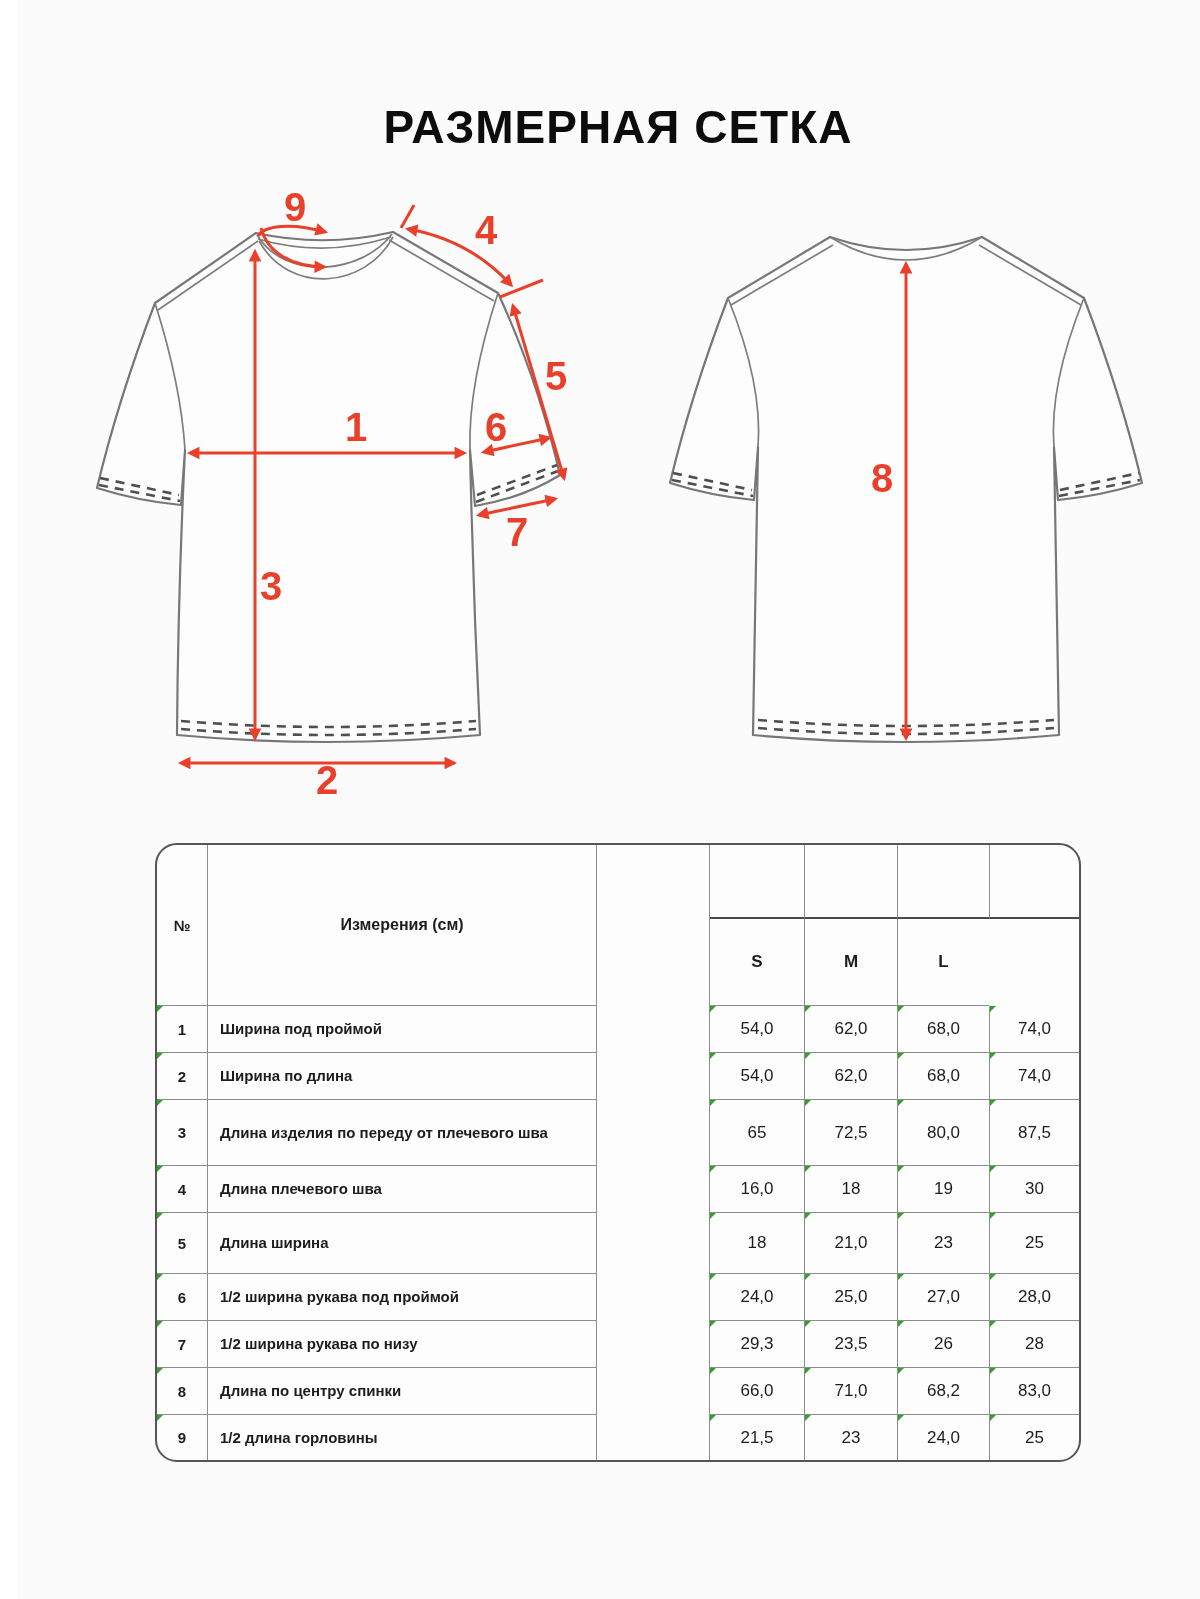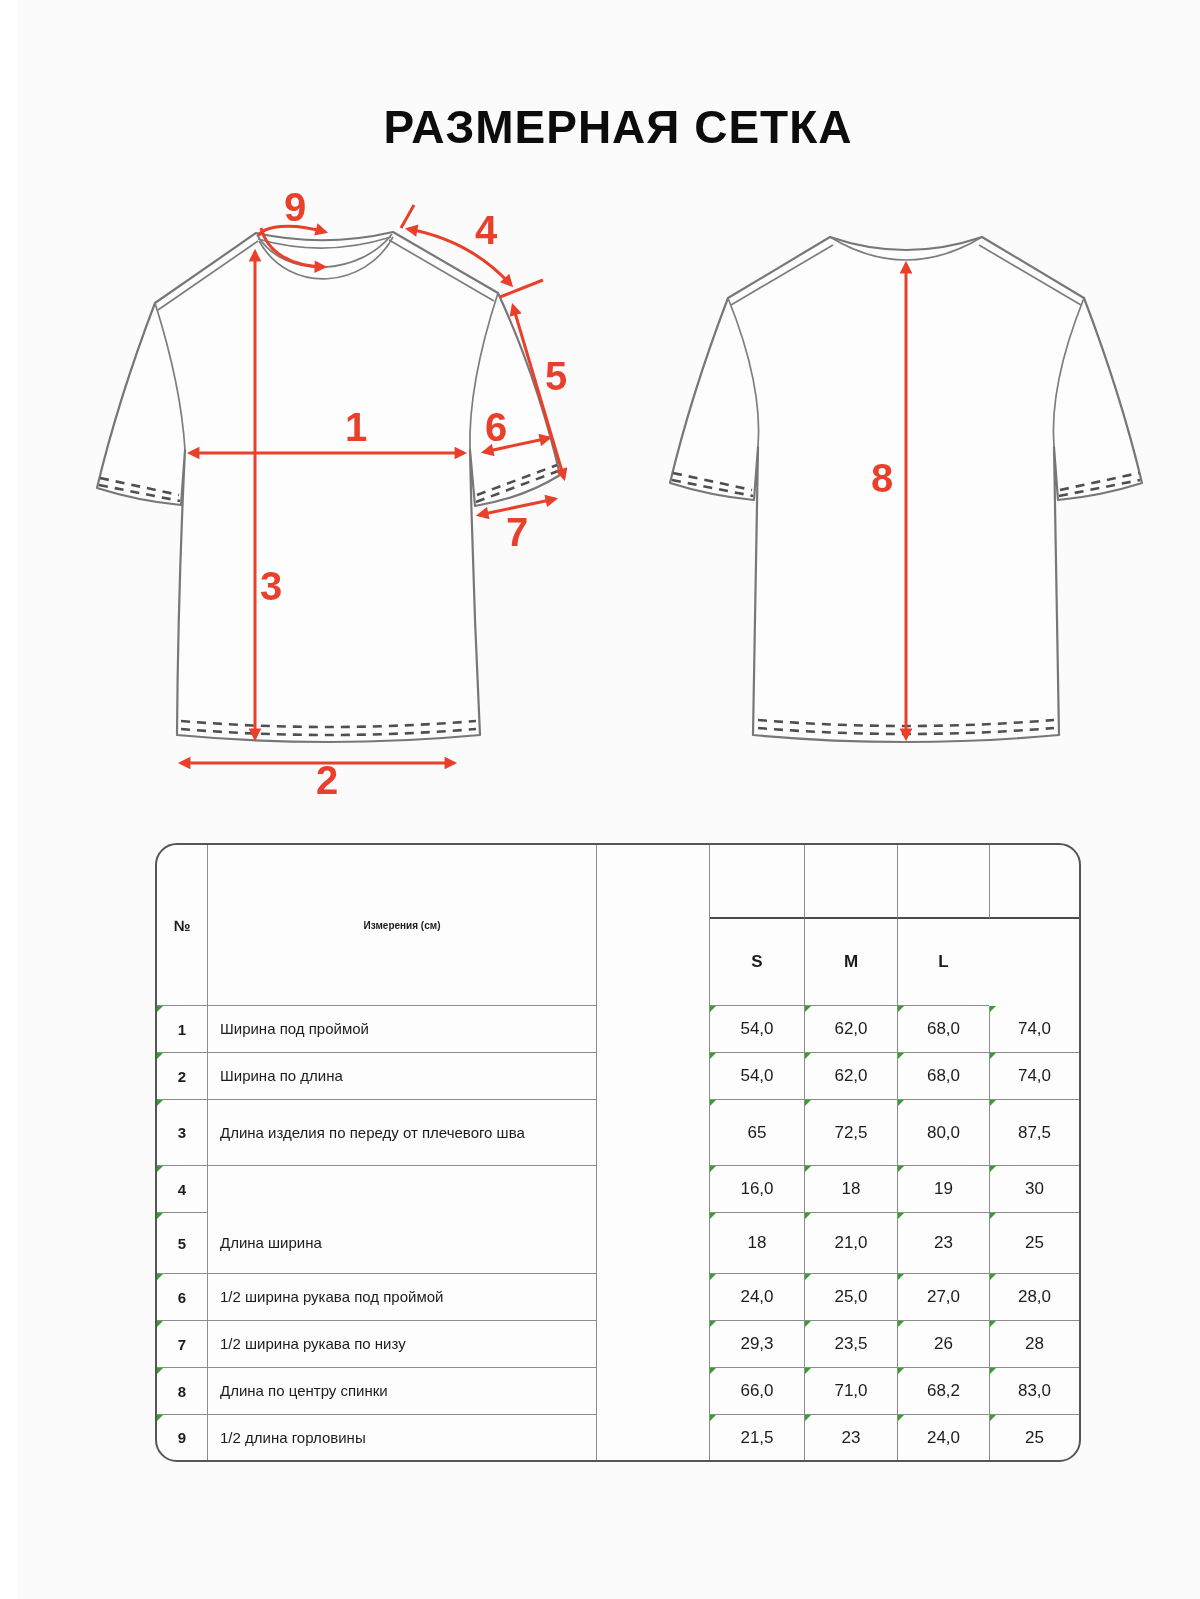--- a/index.html
+++ b/index.html
@@ -21,24 +21,24 @@
       grid-template-columns:51px 388px 114px 94px 93px 92px 90px;
       grid-template-rows:74px 87px 47px 47px 66px 47px 61px 47px 47px 47px 45px;}
   .tg>div{position:relative;display:flex;align-items:center;justify-content:center;
           box-sizing:border-box;color:#1c1c1c;}
   .bb{border-bottom:1px solid #8c8c8c;}
   .bbd{border-bottom:2px solid #4a4a4a;}
   .br{border-right:1px solid #8c8c8c;}
   .bl{border-left:1px solid #8c8c8c;}
   .numcell{font-weight:bold;font-size:15px;}
   .labcell{justify-content:flex-start !important;padding:0 10px 0 12px;
-           font-weight:normal;font-size:15px;line-height:1.18;text-align:right;}
+           font-weight:bold;font-size:15px;line-height:1.18;text-align:right;}
   .valcell{font-size:17px;}
   .hnum{font-weight:bold;font-size:15px;}
-  .hlab{font-weight:bold;font-size:10px;}
+  .hlab{font-weight:bold;font-size:16px;}
   .sz{font-weight:bold;font-size:17px;}
   .gm::before{content:"";position:absolute;left:0;top:0;width:0;height:0;
               border-top:6px solid #35a02f;border-right:6px solid transparent;}
 </style>
 </head>
 <body>
 
 <div class="canvas">
 
   <div class="title">РАЗМЕРНАЯ СЕТКА</div>
@@ -155,20 +155,21 @@
       <div class="valcell bb bl gm" style="grid-column:7;grid-row:4">74,0</div>
 
       <div class="numcell br bb gm" style="grid-column:1;grid-row:5">3</div>
       <div class="labcell bb" style="grid-column:2;grid-row:5">Длина изделия по переду от плечевого шва</div>
       <div class="valcell bb gm" style="grid-column:4;grid-row:5">65</div>
       <div class="valcell bb bl gm" style="grid-column:5;grid-row:5">72,5</div>
       <div class="valcell bb bl gm" style="grid-column:6;grid-row:5">80,0</div>
       <div class="valcell bb bl gm" style="grid-column:7;grid-row:5">87,5</div>
 
       <div class="numcell br bb gm" style="grid-column:1;grid-row:6">4</div>
+      <div class="labcell bb" style="grid-column:2;grid-row:6">Длина плечевого шва</div>
       <div class="valcell bb gm" style="grid-column:4;grid-row:6">16,0</div>
       <div class="valcell bb bl gm" style="grid-column:5;grid-row:6">18</div>
       <div class="valcell bb bl gm" style="grid-column:6;grid-row:6">19</div>
       <div class="valcell bb bl gm" style="grid-column:7;grid-row:6">30</div>
 
       <div class="numcell br bb gm" style="grid-column:1;grid-row:7">5</div>
       <div class="labcell bb" style="grid-column:2;grid-row:7">Длина ширина</div>
       <div class="valcell bb gm" style="grid-column:4;grid-row:7">18</div>
       <div class="valcell bb bl gm" style="grid-column:5;grid-row:7">21,0</div>
       <div class="valcell bb bl gm" style="grid-column:6;grid-row:7">23</div>

